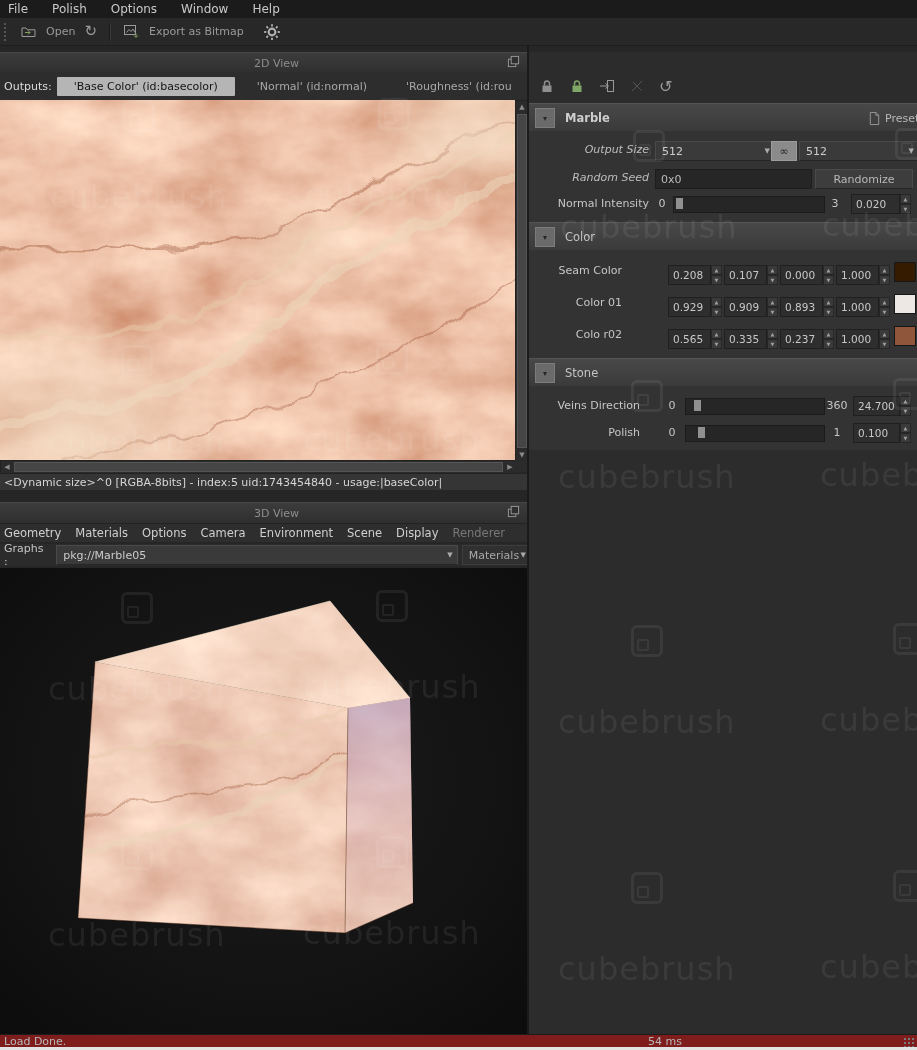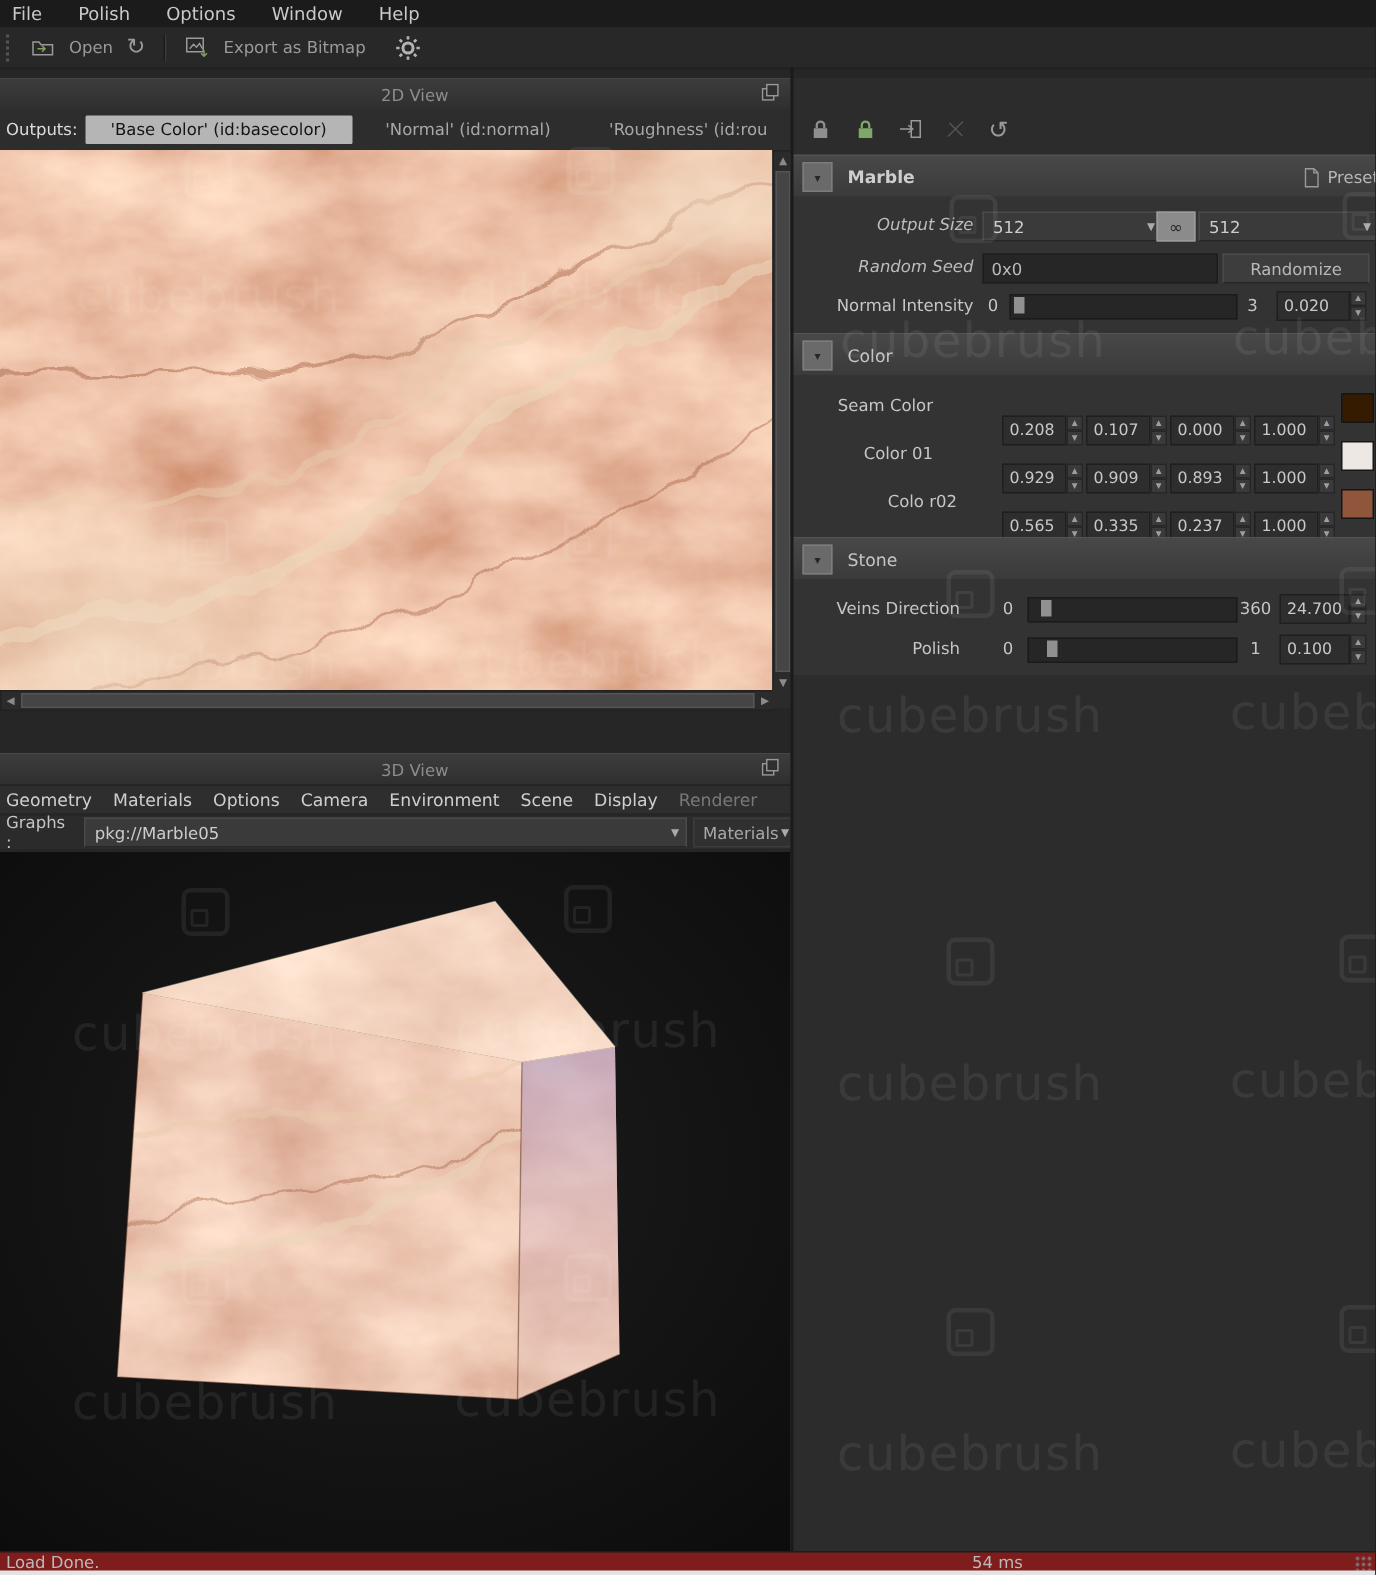--- a/index.html
+++ b/index.html
@@ -49,21 +49,21 @@
   .ital{font-style:italic;color:#bdbdbd;}
   .tin{position:absolute;height:18px;background:#262626;border:1px solid #1d1d1d;color:#bbb;display:flex;align-items:center;padding-left:5px;}
   .btn{position:absolute;height:18px;background:#3d3d3d;border:1px solid #4a4a4a;border-bottom-color:#262626;color:#b8b8b8;display:flex;align-items:center;justify-content:center;}
   .minmax{position:absolute;top:0;height:20px;line-height:20px;text-align:center;color:#c6c6c6;}
   .slid{position:absolute;top:2px;height:15px;background:#262626;border:1px solid #1b1b1b;}
   .slid b{position:absolute;top:1px;width:7px;height:11px;background:#909090;}
   .spinbox{position:absolute;top:0;display:flex;height:20px;}
   .spinval{flex:1;background:#2e2e2e;border:1px solid #1f1f1f;color:#c8c8c8;font-size:10.5px;display:flex;align-items:center;padding-left:4px;}
   .arrstack{width:11px;display:flex;flex-direction:column;}
   .arrstack i{flex:1;font-style:normal;font-size:5px;line-height:5px;color:#9e9e9e;background:#3a3a3a;border:1px solid #262626;display:flex;align-items:center;justify-content:center;}
-  .cfield{position:absolute;top:16px;height:20px;width:54px;display:flex;}
+  .cfield{position:absolute;top:4px;height:20px;width:54px;display:flex;}
   .cfield .spinval{font-size:10.5px;}
   .swatch{position:absolute;top:1px;width:20px;height:18px;border:1px solid #161616;}
   .linkbtn{position:absolute;height:18px;background:#8b8b8b;border:1px solid #9b9b9b;color:#262626;display:flex;align-items:center;justify-content:center;font-style:normal;font-size:11px;}
   
   .statusbar{left:0;top:1034px;width:917px;height:13px;background:#7f1d1d;border-top:1px solid #1d1d1d;color:#b9b9b9;font-size:11px;}
   .bstrip{left:0;top:1047px;width:917px;height:3px;background:#e3e3e3;}
   .gripdots{position:absolute;right:2px;top:2px;width:12px;height:10px;
      background-image:radial-gradient(#7a7a7a 1px, transparent 1.2px);background-size:4px 4px;}
   
   .wmlayer{position:absolute;left:0;top:0;width:917px;height:1050px;pointer-events:none;z-index:40;}
@@ -180,20 +180,23 @@
     <i class="sarr" style="bottom:0;left:0;">▼</i>
   </div>
 
   <div class="scroll" style="left:0;top:460px;width:515px;height:12px;">
     <i class="sarr" style="left:0;top:0;">◀</i>
     <span class="sthumb" style="top:1px;left:13px;width:487px;height:8px;"></span>
     <i class="sarr" style="right:0;top:0;">▶</i>
   </div>
   <div class="abs" style="left:515px;top:460px;width:12px;height:12px;background:#2b2b2b;"></div>
 
+  <div class="infoline abs">
+    <span>&lt;Dynamic size&gt;^0 [RGBA-8bits] - index:5 uid:1743454840 - usage:|baseColor|</span>
+  </div>
 
   <div class="phead" style="left:0;top:502px;width:527px;">
     <span>3D View</span>
     <span class="phicons">
       <svg width="13" height="13" viewBox="0 0 14 14">
         <rect x="1.5" y="4.5" width="8" height="8" fill="#2f2f2f" stroke="#9a9a9a"></rect>
         <rect x="4.5" y="1.5" width="8" height="8" fill="#2f2f2f" stroke="#9a9a9a"></rect>
       </svg>
       <i class="closex">×</i>
     </span>
@@ -412,21 +415,21 @@
         <span class="spinval">1.000</span>
         <span class="arrstack">
             <i>▲</i>
             <i>▼</i>
           </span>
       </span>
       <span class="swatch" style="left: 367px; background-color: rgb(237, 232, 228);"></span>
     </div>
 
     <div class="prow" style="top:273px;">
-      <span class="lbl" style="left:16px;width:95px;">Colo r02</span>
+      <span class="lbl" style="left:0;width:95px;">Colo r02</span>
       <span class="cfield" style="left:141px;">
         <span class="spinval">0.565</span>
         <span class="arrstack">
             <i>▲</i>
             <i>▼</i>
           </span>
       </span>
       <span class="cfield" style="left:197px;">
         <span class="spinval">0.335</span>
         <span class="arrstack">

